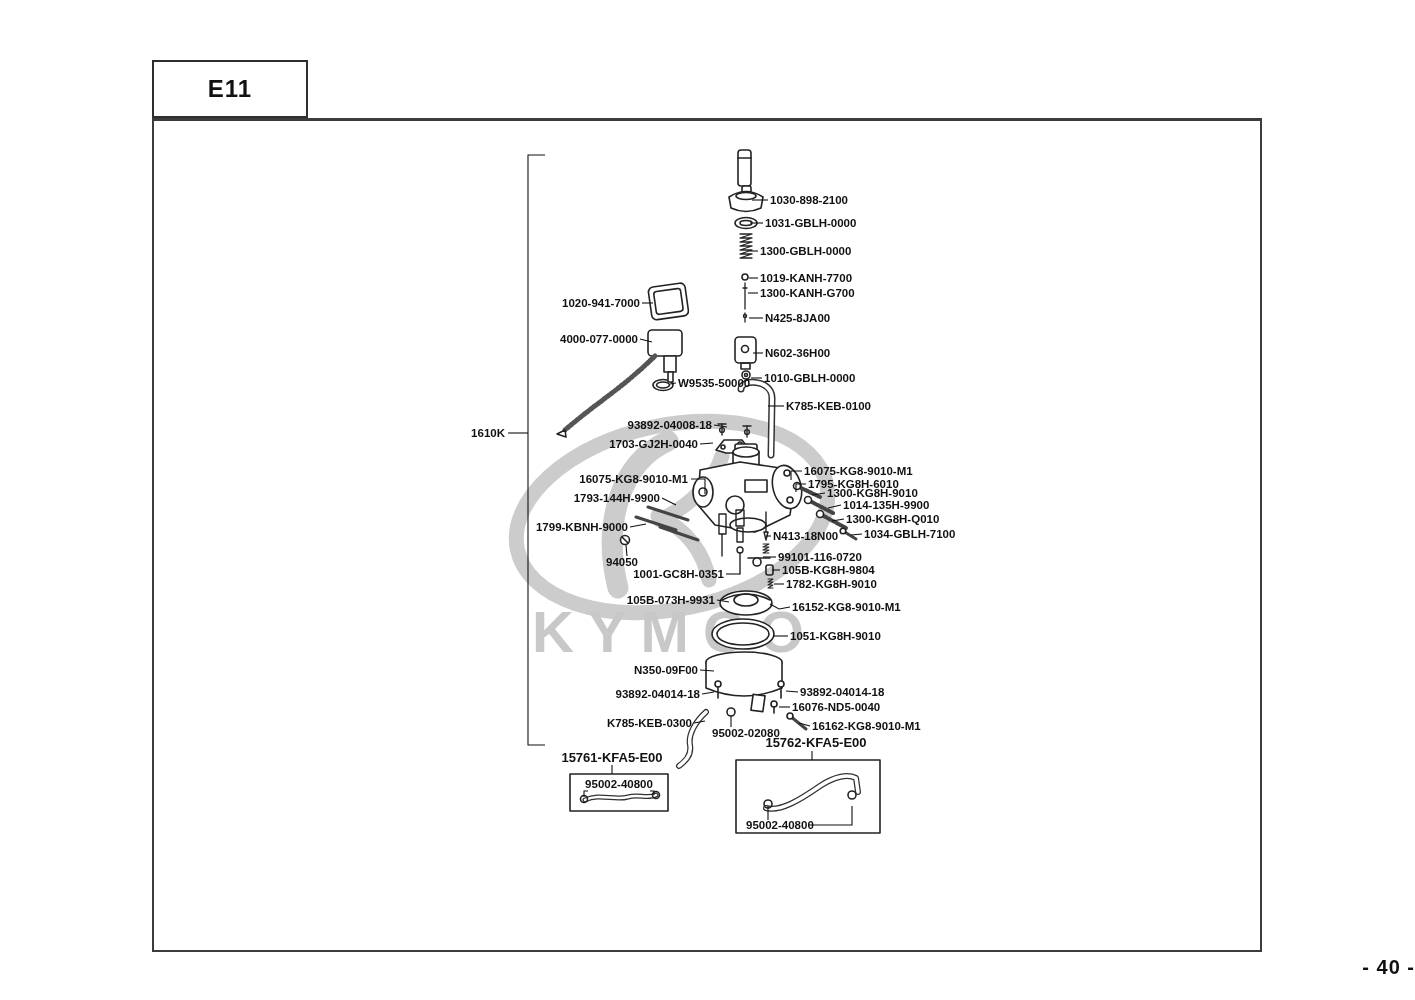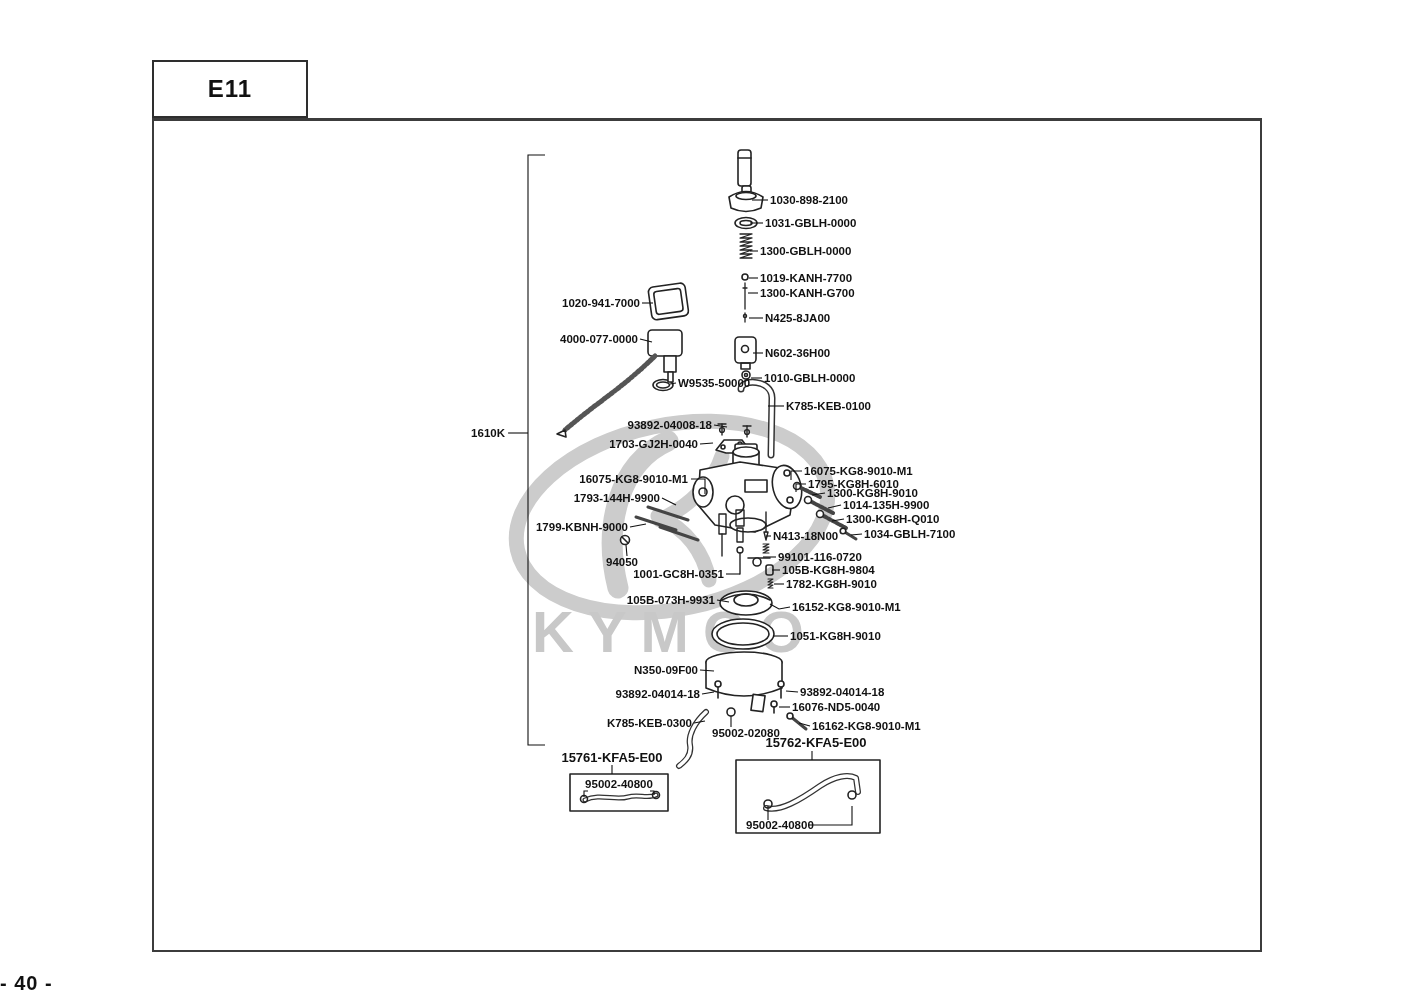--- a/index.html
+++ b/index.html
@@ -7,22 +7,22 @@
          font-family:"Liberation Sans",sans-serif;color:#111;}
   .code-box{position:absolute;left:152px;top:60px;width:156px;height:58px;
             border:2px solid #2e2e2e;box-sizing:border-box;display:flex;
             align-items:center;justify-content:center;background:#fff;z-index:3;}
   .code-box span{font-size:24px;font-weight:bold;letter-spacing:1px;}
   .sheet-title{position:absolute;left:358px;top:60px;height:58px;display:flex;align-items:center;
                font-size:23px;font-weight:bold;letter-spacing:0.5px;z-index:3;}
   .frame{position:absolute;left:152px;top:118px;width:1110px;height:834px;box-sizing:border-box;
          border:2px solid #3c3c3c;border-top-width:3px;background:#fff;z-index:1;}
   .diagram-svg{position:absolute;left:0;top:0;z-index:2;}
-  .footer{position:absolute;left:0;top:956px;width:1415px;text-align:left;
-          font-size:20px;font-weight:600;letter-spacing:1px;z-index:3;margin-top:16px;}
+  .footer{position:absolute;left:0;top:956px;width:1415px;text-align:right;
+          font-size:20px;font-weight:600;letter-spacing:1px;z-index:3;}
   .lbl{fill:#111;font-family:"Liberation Sans",sans-serif;font-weight:bold;}
   .leader{stroke:#111;stroke-width:1.1;fill:none;}
   .part{stroke:#232323;fill:none;stroke-width:1.6;stroke-linecap:round;stroke-linejoin:round;}
   .partfill{stroke:#232323;fill:#ffffff;stroke-width:1.6;stroke-linejoin:round;}
 </style>
 </head>
 <body>
 
 <div class="sheet">
 

